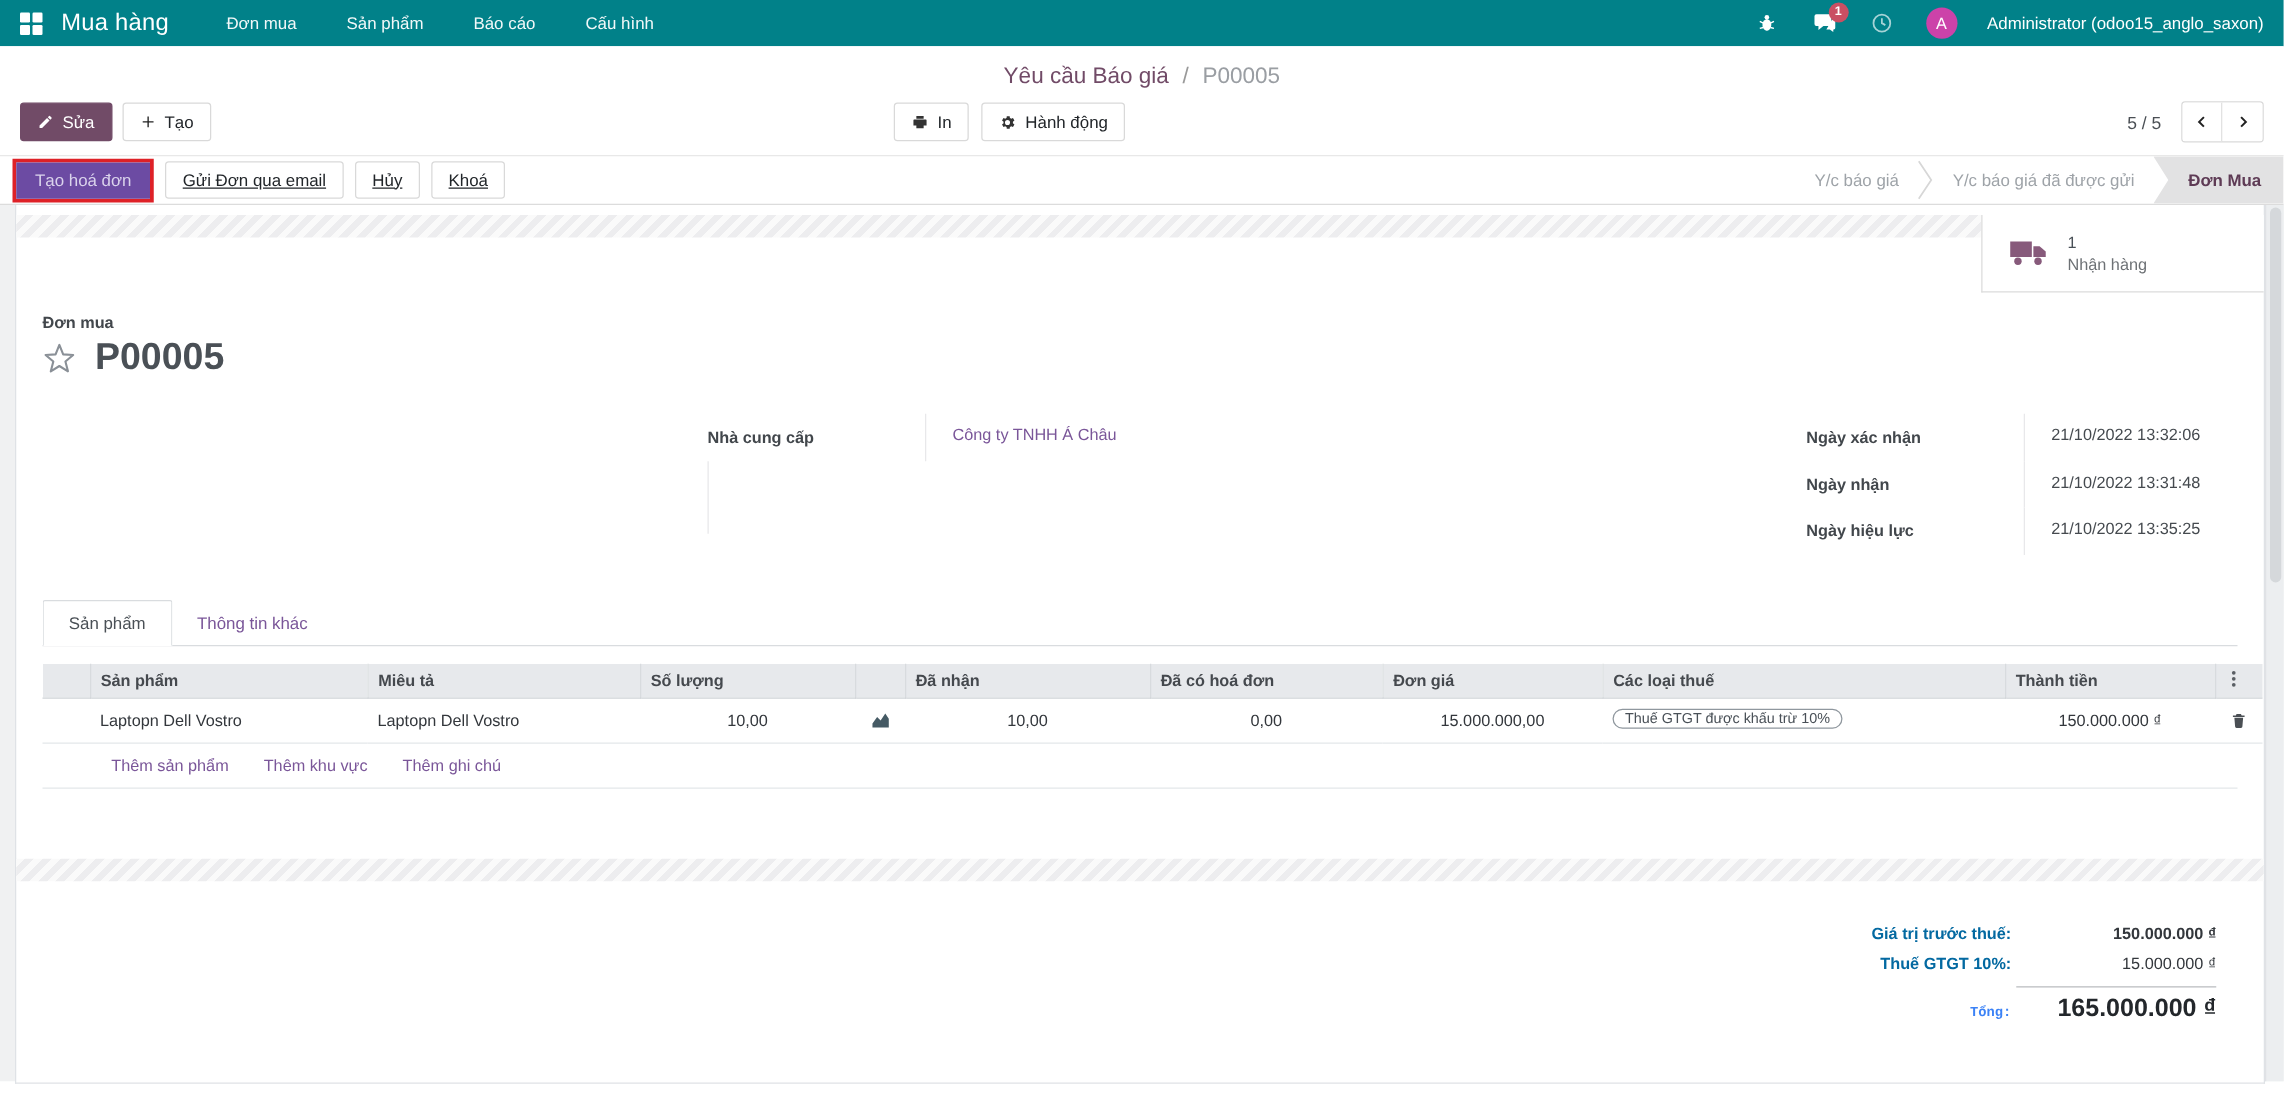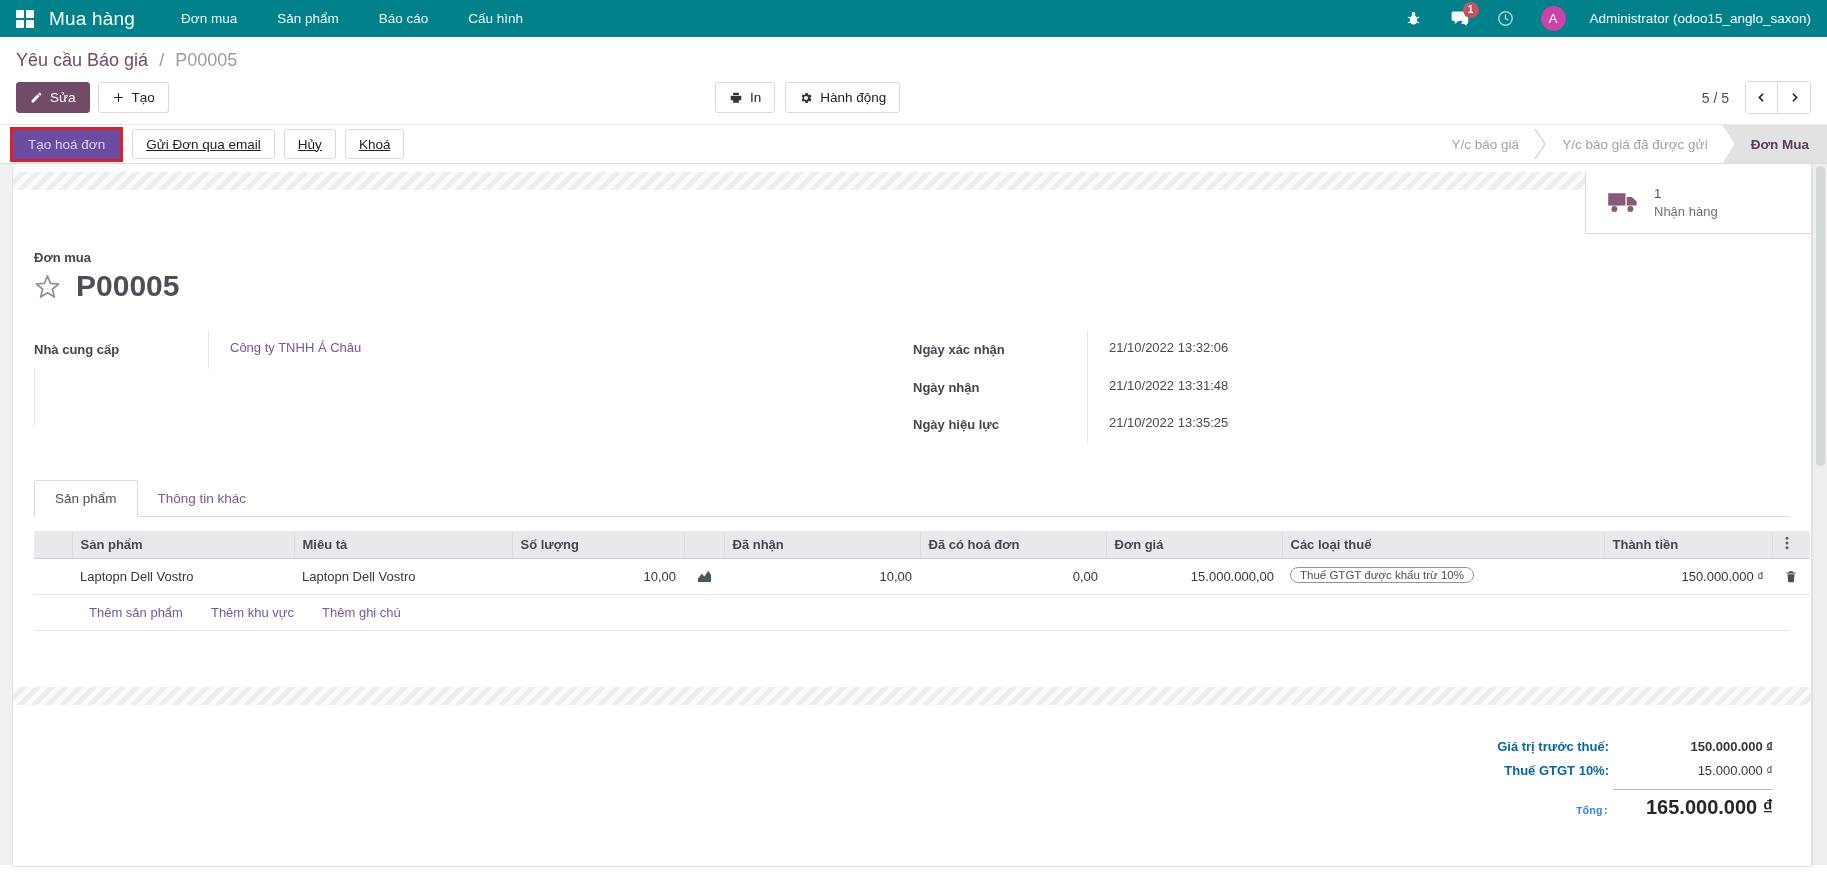--- a/index.html
+++ b/index.html
@@ -27,21 +27,21 @@
     background:#C94F63; color:#fff; font-size:10px; font-weight:700;
     display:flex; align-items:center; justify-content:center; padding:0 4px;
   }
   .avatar {
     width:25px; height:25px; border-radius:50%; background:#CC42A9; color:#fff;
     display:flex; align-items:center; justify-content:center; font-size:13px; cursor:pointer;
   }
   .username { font-size:13.5px; cursor:pointer; }
 
   
-  .breadcrumb-row { padding:13px 16px 2px; font-size:18px; background:#fff; }
+  .breadcrumb-row { padding:13px 16px 2px; font-size:18px; background:#fff;text-align:center; }
   .breadcrumb-row .bc-parent { color:#714B67; cursor:pointer; }
   .breadcrumb-row .bc-sep { color:#999; margin:0 6px; }
   .breadcrumb-row .bc-current { color:#9A9EA3; }
 
   .btn-row { position:relative; display:flex; align-items:center; padding:8px 16px 10px; background:#fff; }
   .btn {
     height:31px; display:inline-flex; align-items:center; gap:7px; padding:0 13px;
     background:#fff; border:1px solid #d9d9d9; border-radius:3px; font-size:13.5px;
     color:#212529; cursor:pointer; white-space:nowrap;
   }
@@ -95,21 +95,21 @@
   .smart-texts { display:flex; flex-direction:column; line-height:1.35; font-size:13px; }
   .smart-value { color:#495057; }
   .smart-label { color:#6d7175; }
 
   .sheet-body { padding:0 21px; }
   .doc-label { margin-top:86px; font-size:13px; font-weight:700; color:#42474c; }
   .title-row { display:flex; align-items:center; gap:15px; margin-top:4px; }
   .title-row h1 { font-size:30px; font-weight:700; color:#4A5056; }
   .star { cursor:pointer; display:flex; }
 
-  .fields { display:flex; margin-top:28px; }
+  .fields { display:flex; margin-top:28px;justify-content:flex-end; }
   .fg-left { width:879px; }
   .fg-right { width:345px; }
   .field-row { display:flex; align-items:stretch; }
   .f-label { width:174px; font-weight:700; font-size:13px; color:#42474c; padding:9px 12px 9px 0; line-height:1.5; }
   .f-value { flex:1; border-left:1px solid #e8e8ea; padding:9px 0 9px 21px; font-size:13px; color:#454a4f; min-height:36px; }
   .link { color:#7A5699; cursor:pointer; }
 
   .tabs { margin-top:32px; display:flex; align-items:flex-end; border-bottom:1px solid #d9dcdf; height:41px; }
   .tab { padding:10px 20px; font-size:13.5px; cursor:pointer; }
   .tab.active {
@@ -119,21 +119,21 @@
   .tab.inactive { color:#7A5699; }
 
   table.olist { width:100%; border-collapse:collapse; table-layout:fixed; margin-top:14px; font-size:13px; }
   .olist th {
     background:#e7e9ec; font-weight:700; color:#45494e; padding:5px 8px;
     border-right:1px solid #d8dbde; border-bottom:1px solid #cfd3d7; text-align:left;
     overflow:hidden; white-space:nowrap;
   }
   .olist th:last-child { border-right:none; }
   .olist td { padding:8px; border-bottom:1px solid #e4e7ea; color:#33373c; vertical-align:middle; overflow:hidden; white-space:nowrap; }
-  .num { text-align:right; }
+  .num { text-align:center; }
   .ctr { text-align:center; }
   .tax-pill {
     display:inline-block; border:1px solid #8f979e; border-radius:10px; padding:1px 9px;
     font-size:11.5px; color:#495057; background:#fff; max-width:100%; overflow:hidden;
   }
   .cell-icon { display:flex; justify-content:center; cursor:pointer; }
 
   .add-links { display:flex; gap:28px; padding:10px 0 10px 55px; border-bottom:1px solid #e4e7ea; font-size:13px; }
 
   .band-bottom { height:18px; margin:56px -21px 0; }

